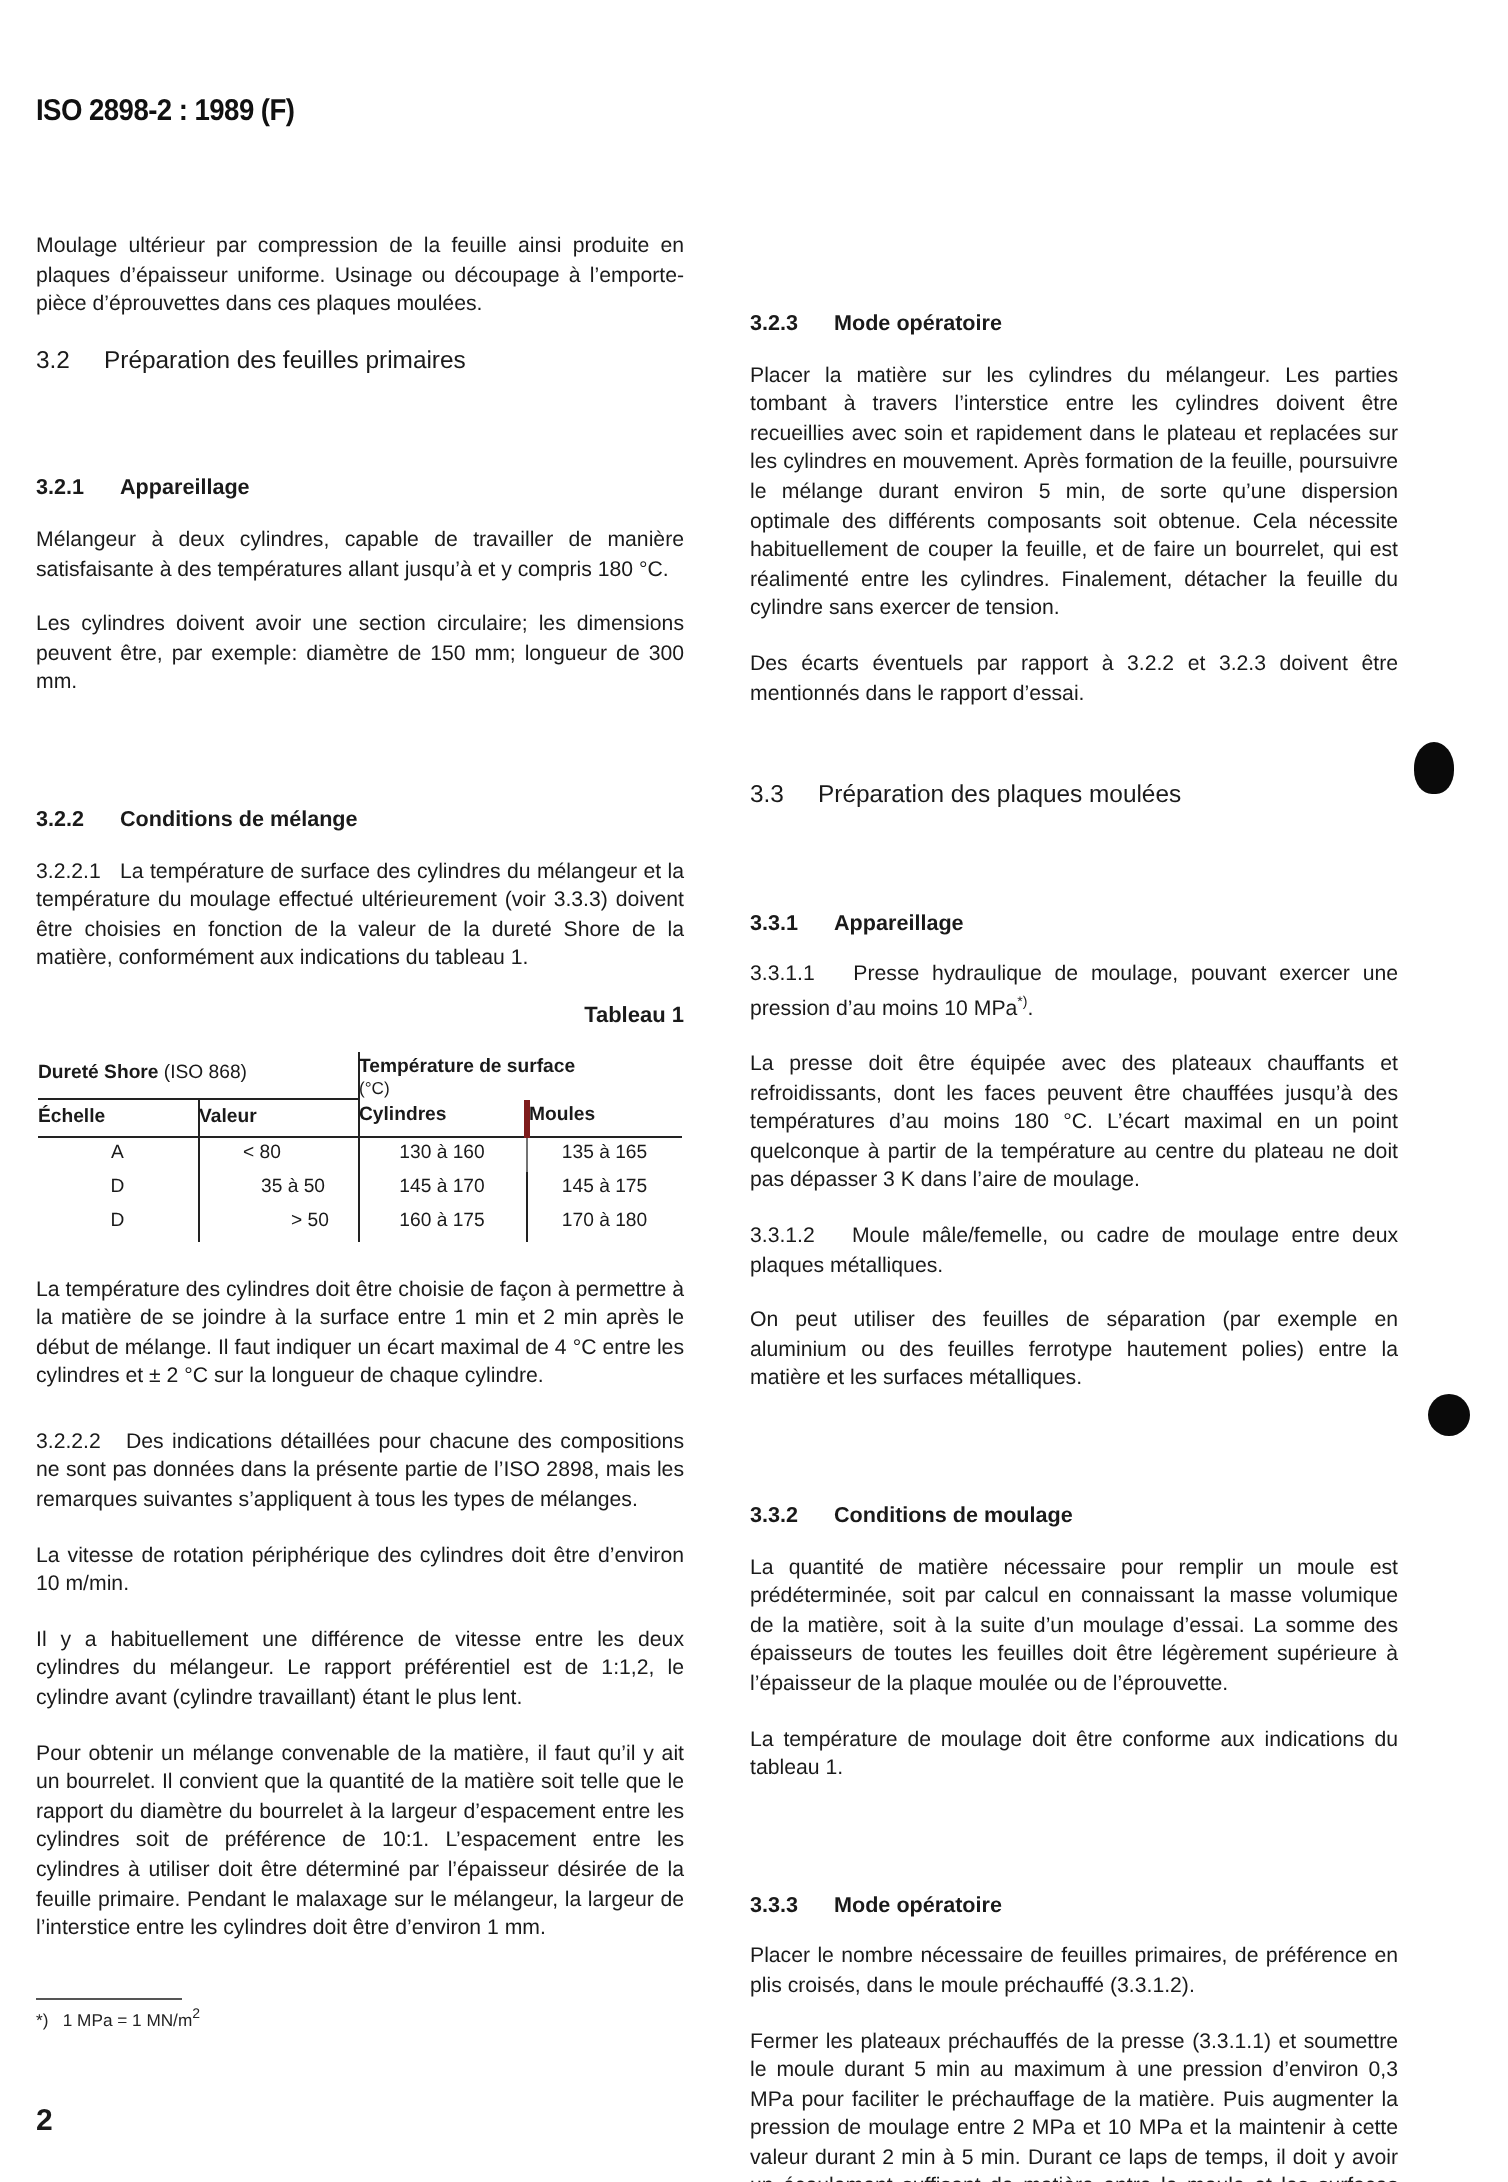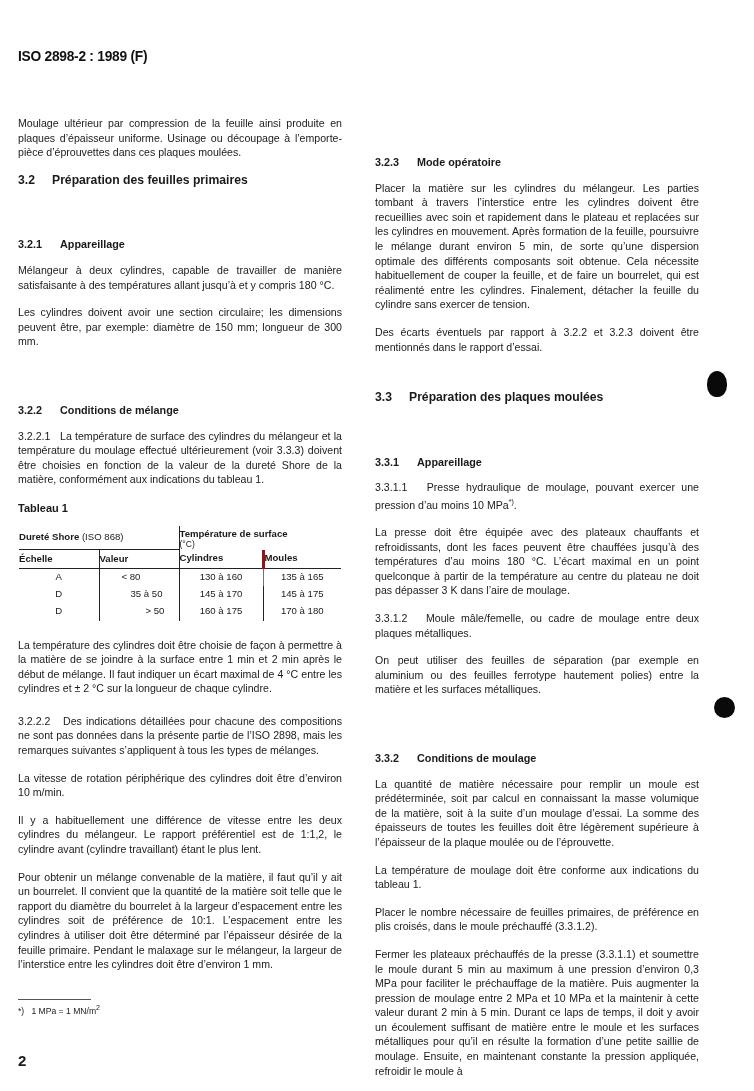--- a/index.html
+++ b/index.html
@@ -9,26 +9,26 @@
   }
   .header {
     position: absolute; left: 18px; top: 47px;
     font-size: 15px; font-weight: bold; letter-spacing: -0.3px; color: #111;
     transform: scaleX(0.92); transform-origin: left;
   }
   .col { position: absolute; font-size: 10.6px; line-height: 14.6px; }
   .col-left { left: 18px; top: 116px; width: 324px; }
   .col-right { left: 375px; top: 117px; width: 324px; }
   .p { margin: 0 0 13px 0; text-align: justify; }
-  .h2 { font-weight: bold; font-size: 12.2px; margin: 11px 0 12px 0; }
+  .h2 { font-weight: normal; font-size: 12.2px; margin: 11px 0 12px 0; }
   .h3 { font-weight: bold; font-size: 10.8px; margin: 8px 0 11px 0; }
   .num { display: inline-block; min-width: 34px; }
   .num2 { display: inline-block; min-width: 42px; margin-top: 38px; }
   .b { font-weight: normal; }
-  .caption { text-align: left; font-weight: bold; font-size: 11px; margin: 14px 0 10px 0; }
+  .caption { text-align: right; font-weight: bold; font-size: 11px; margin: 14px 0 10px 0; }
   table.t { border-collapse: collapse; width: 322px; font-size: 9.6px; margin-left: 1px; }
   table.t td, table.t th { padding: 0; }
   .hdr-cell { text-align: left; font-weight: bold; }
   .tbody td { text-align: center; height: 16px; }
   .footrule { position: absolute; left: 18px; top: 999px; width: 73px; border-top: 1px solid #555; }
   .footnote { position: absolute; left: 18px; top: 1004px; font-size: 8.6px; color: #222; }
   .pagenum { position: absolute; left: 18px; top: 1052px; font-size: 15px; font-weight: bold; }
   .dot { position: absolute; background: #0a0a0a; border-radius: 50%; }
   .dot1 { left: 707px; top: 371px; width: 20px; height: 26px; border-radius: 50% 50% 45% 45%; }
   .dot2 { left: 714px; top: 697px; width: 21px; height: 21px; }
@@ -137,20 +137,23 @@
   <p class="p"><span class="b">3.3.1.2</span>&nbsp;&nbsp; <span class="b">Moule mâle/femelle,</span><span> ou </span><span class="b">cadre de moulage entre deux plaques métalliques</span><span>.</span></p>
 
   <p class="p">On peut utiliser des feuilles de séparation (par exemple en aluminium ou des feuilles ferrotype hautement polies) entre la matière et les surfaces métalliques.</p>
 
   <div class="h3" style="margin-top:16px">
     <span class="num2">3.3.2</span><span>Conditions de moulage</span>
   </div>
   <p class="p">La quantité de matière nécessaire pour remplir un moule est prédéterminée, soit par calcul en connaissant la masse volumique de la matière, soit à la suite d’un moulage d’essai. La somme des épaisseurs de toutes les feuilles doit être légèrement supérieure à l’épaisseur de la plaque moulée ou de l’éprouvette.</p>
   <p class="p">La température de moulage doit être conforme aux indications du tableau 1.</p>
 
+  <div class="h3" style="margin-top:16px">
+    <span class="num2">3.3.3</span><span>Mode opératoire</span>
+  </div>
   <p class="p">Placer le nombre nécessaire de feuilles primaires, de préférence en plis croisés, dans le moule préchauffé (3.3.1.2).</p>
   <p class="p">Fermer les plateaux préchauffés de la presse (3.3.1.1) et soumettre le moule durant 5 min au maximum à une pression d’environ 0,3 MPa pour faciliter le préchauffage de la matière. Puis augmenter la pression de moulage entre 2 MPa et 10 MPa et la maintenir à cette valeur durant 2 min à 5 min. Durant ce laps de temps, il doit y avoir un écoulement suffisant de matière entre le moule et les surfaces métalliques pour qu’il en résulte la formation d’une petite saillie de moulage. Ensuite, en maintenant constante la pression appliquée, refroidir le moule à</p>
 </div>
 
 <div class="dot dot1"></div>
 <div class="dot dot2"></div>
 
 <div class="footrule"></div>
 <div class="footnote">
   <span>*)</span>&nbsp;&nbsp;

